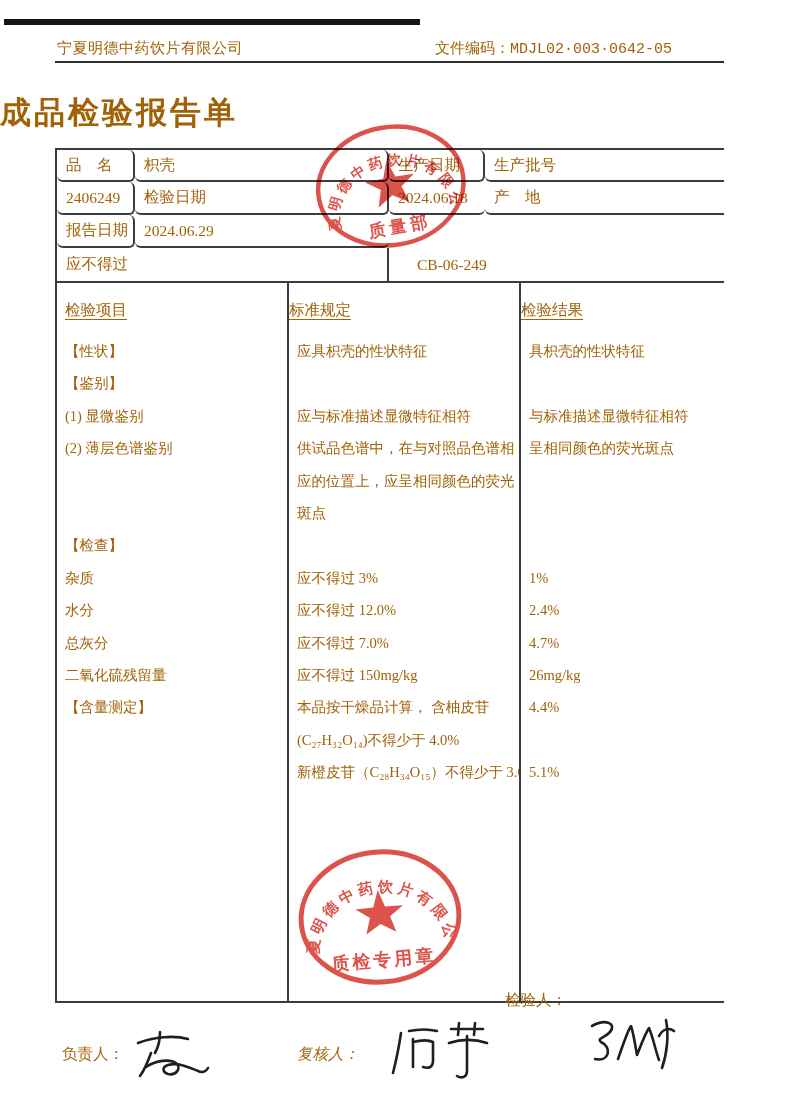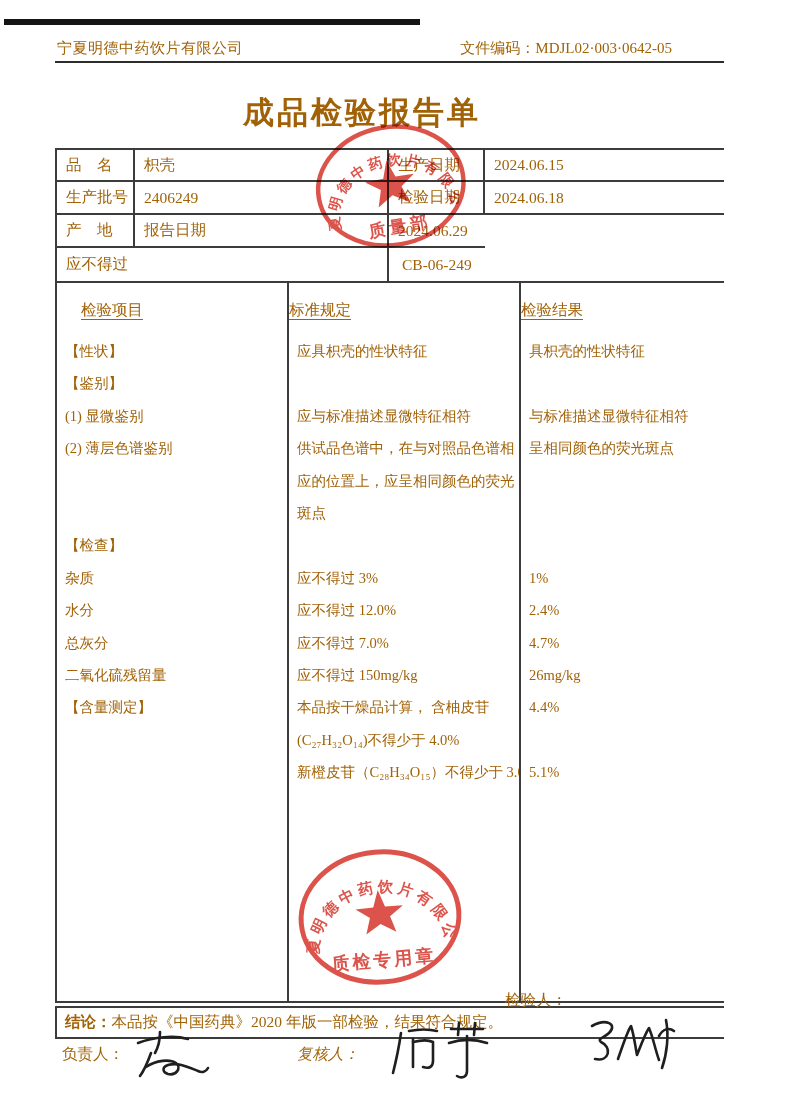--- a/index.html
+++ b/index.html
@@ -6,47 +6,47 @@
   .page{
     position:relative;width:724px;height:1097px;background:#ffffff;
     font-family:"Liberation Serif","DejaVu Serif",serif;color:#a16207;
     overflow:hidden;
     margin-top:6px;
   }
   
   .artifact{position:absolute;left:4px;top:13px;width:416px;height:6px;background:#151515;}
   
   .hdr-left{position:absolute;left:57px;top:33px;font-size:15px;letter-spacing:.5px;}
-  .hdr-right{position:absolute;right:52px;top:33px;font-size:15px;}
+  .hdr-right{position:absolute;right:52px;top:33px;font-size:15px;font-family:Liberation Mono, monospace;}
   .hdr-rule{position:absolute;left:55px;top:55px;width:694px;border-top:2px solid #2d2d2d;}
-  .title{position:absolute;left:0;top:86px;width:100%;text-align:center;
+  .title{position:absolute;left:0;top:86px;width:100%;text-align:left;
          font-size:31px;font-weight:bold;letter-spacing:3px;}
   
   .info-grid{
     position:absolute;left:55px;top:142px;width:693px;box-sizing:border-box;
     display:grid;grid-template-columns:78px 254px 96px 265px;
     grid-template-rows:32px 33px 33px 33px;
     border:2px solid #3c3c3c;font-size:15.5px;
   }
   .cell{display:flex;align-items:center;padding-left:9px;box-sizing:border-box;}
   .br{border-right:2px solid #3c3c3c;}
-  .bb{border-bottom:2px solid #3c3c3c;}
+  .bb{border-bottom:2px solid #3c3c3c;border-radius:6px;}
   .span2a{grid-column:1/3;}
-  .span2b{grid-column:3/5;padding-left:13px;}
+  .span2b{grid-column:3/5;padding-left:28px;}
   
   .spec-table{
     position:absolute;left:55px;top:277px;width:693px;height:720px;box-sizing:border-box;
     display:grid;grid-template-columns:232px 232px 229px;
     border:2px solid #3c3c3c;border-top:none;font-size:14.5px;
   }
   .spec-col{box-sizing:border-box;overflow:hidden;}
   .spec-col.br2{border-right:2px solid #3c3c3c;}
   .spec-header{height:52px;box-sizing:border-box;display:flex;align-items:flex-end;
                justify-content:flex-start;padding-bottom:14px;font-size:15.5px;}
-  .spec-header.left{justify-content:flex-start;padding-left:24px;}
+  .spec-header.left{justify-content:flex-start;padding-left:8px;}
   .spec-header span{text-decoration:underline;text-underline-offset:4px;}
   .spec-body{white-space:pre;line-height:32.4px;padding:0 4px 0 8px;overflow:hidden;}
   
   .conclusion{
     position:absolute;left:55px;top:1000px;width:693px;height:33px;box-sizing:border-box;
     border:2px solid #3c3c3c;display:flex;align-items:center;padding-left:8px;font-size:15.5px;
   }
   .conclusion .lbl{font-weight:bold;}
   
   .sig-label{position:absolute;font-size:15.5px;}
@@ -68,21 +68,20 @@
   <div class="hdr-left">宁夏明德中药饮片有限公司</div>
   <div class="hdr-right">文件编码：MDJL02·003·0642-05</div>
   <div class="hdr-rule"></div>
 
   <div class="title">成品检验报告单</div>
 
   <div class="info-grid">
     <div class="cell br bb">品　名</div>
     <div class="cell br bb">枳壳</div>
     <div class="cell br bb">生产日期</div>
-    <div class="cell bb">2024.06.15</div>
 
     <div class="cell br bb">生产批号</div>
     <div class="cell br bb">2406249</div>
     <div class="cell br bb">检验日期</div>
     <div class="cell bb">2024.06.18</div>
 
     <div class="cell br bb">产　地</div>
     <div class="cell br bb">报告日期</div>
     <div class="cell bb">2024.06.29</div>
 
@@ -141,24 +140,20 @@
 1%
 2.4%
 4.7%
 26mg/kg
 4.4%
 
 5.1%</div>
     </div>
   </div>
 
-  <div class="conclusion">
-    <span class="lbl">结论：</span>
-    <span>本品按《中国药典》2020 年版一部检验，结果符合规定。</span>
-  </div>
 
   <div class="sig-label" style="left:62px;top:1038px;">负责人：</div>
   <div class="sig-label" style="left:297px;top:1038px;font-style:italic;">复核人：</div>
   <div class="sig-label" style="left:505px;top:984px;">检验人：</div>
 
   <svg class="sig-svg" style="left:126px;top:1020px;" width="92" height="54" viewBox="0 0 92 54">
     <path d="M34,6 C34,14 33,20 29,27"></path>
     <path d="M12,17 C28,11 48,9 62,13"></path>
     <path d="M25,27 C21,38 17,46 14,50"></path>
     <path d="M20,41 C30,34 44,33 50,37 C56,42 50,50 42,48 C36,46 36,41 42,39 C52,36 62,41 72,45 C76,47 80,46 82,42"></path>

